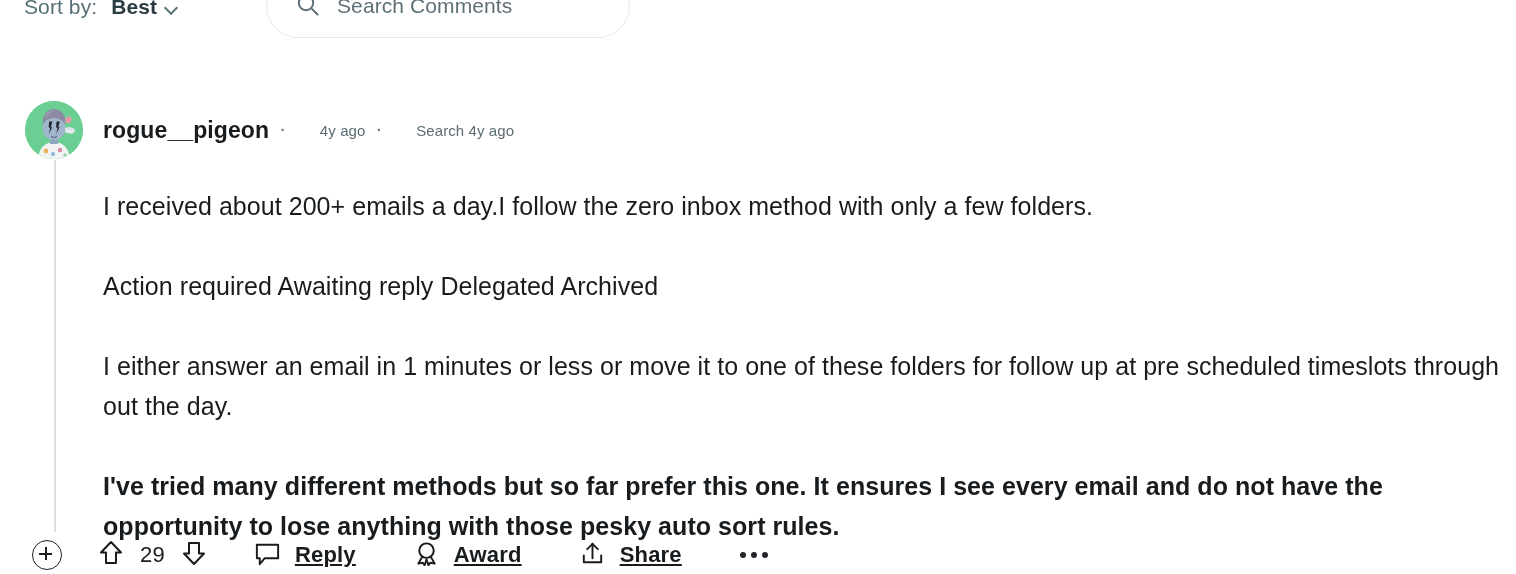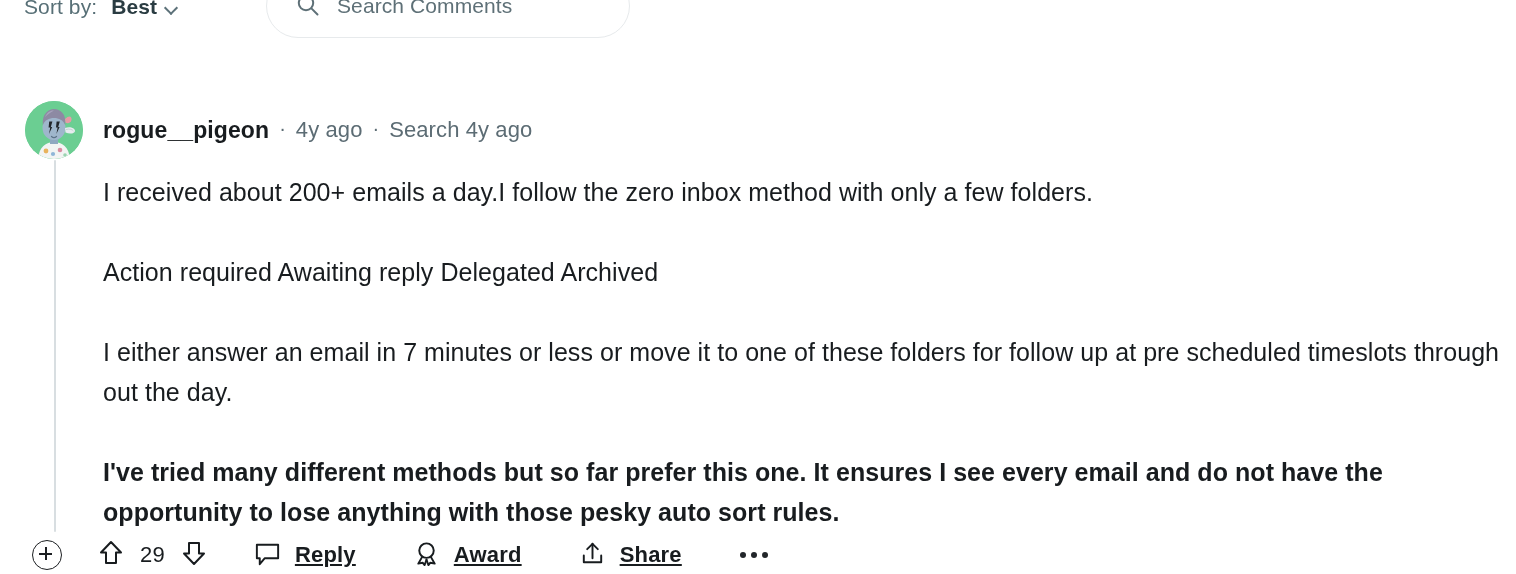--- a/index.html
+++ b/index.html
@@ -137,24 +137,25 @@
     white-space: nowrap;
   }
   .meta-dot {
     margin: 0 10px;
     font-size: 20px;
     color: #5c6c74;
     position: relative;
     top: -2px;
   }
   .meta-text {
-    font-size: 22px;
+    font-size: 15px;
     color: #5c6c74;
     letter-spacing: 0.1px;
     white-space: nowrap;
+    margin-left: 24px;
   }
 
   
   .comment-body-wrap {
     position: relative;
     padding-left: 102px;
   }
   .thread-line {
     position: absolute;
     left: 53px;
@@ -164,21 +165,21 @@
     background: #d8dee1;
     border-radius: 1px;
   }
 
   .comment-text {
     padding-top: 10px;
     padding-right: 10px;
     max-width: 1420px;
   }
   .comment-text p {
-    margin: 2px 0 40px 0;
+    margin: 16px 0 40px 0;
     font-size: 25px;
     line-height: 40px;
     color: #181c1f;
     letter-spacing: 0.05px;
   }
   .comment-text p:last-child { margin-bottom: 0; font-weight: bold; }
 
   
   .action-bar {
     position: absolute;
@@ -324,21 +325,21 @@
       <span class="meta-text">4y ago</span>
       <span class="meta-dot">·</span>
       <span class="meta-text">Search 4y ago</span>
     </div>
 
     <div class="comment-body-wrap">
       <div class="thread-line"></div>
       <div class="comment-text">
         <p>I received about 200+ emails a day.I follow the zero inbox method with only a few folders.</p>
         <p>Action required Awaiting reply Delegated Archived</p>
-        <p>I either answer an email in 7 minutes or less or move it to one of these folders for follow up at pre scheduled timeslots through out the day.</p>
+        <p>I either answer an email in 1 minutes or less or move it to one of these folders for follow up at pre scheduled timeslots through out the day.</p>
         <p>I've tried many different methods but so far prefer this one. It ensures I see every email and do not have the opportunity to lose anything with those pesky auto sort rules.</p>
       </div>
     </div>
 
   </div>
 
   <div class="action-bar">
 
     <div class="collapse-btn"></div>
 

